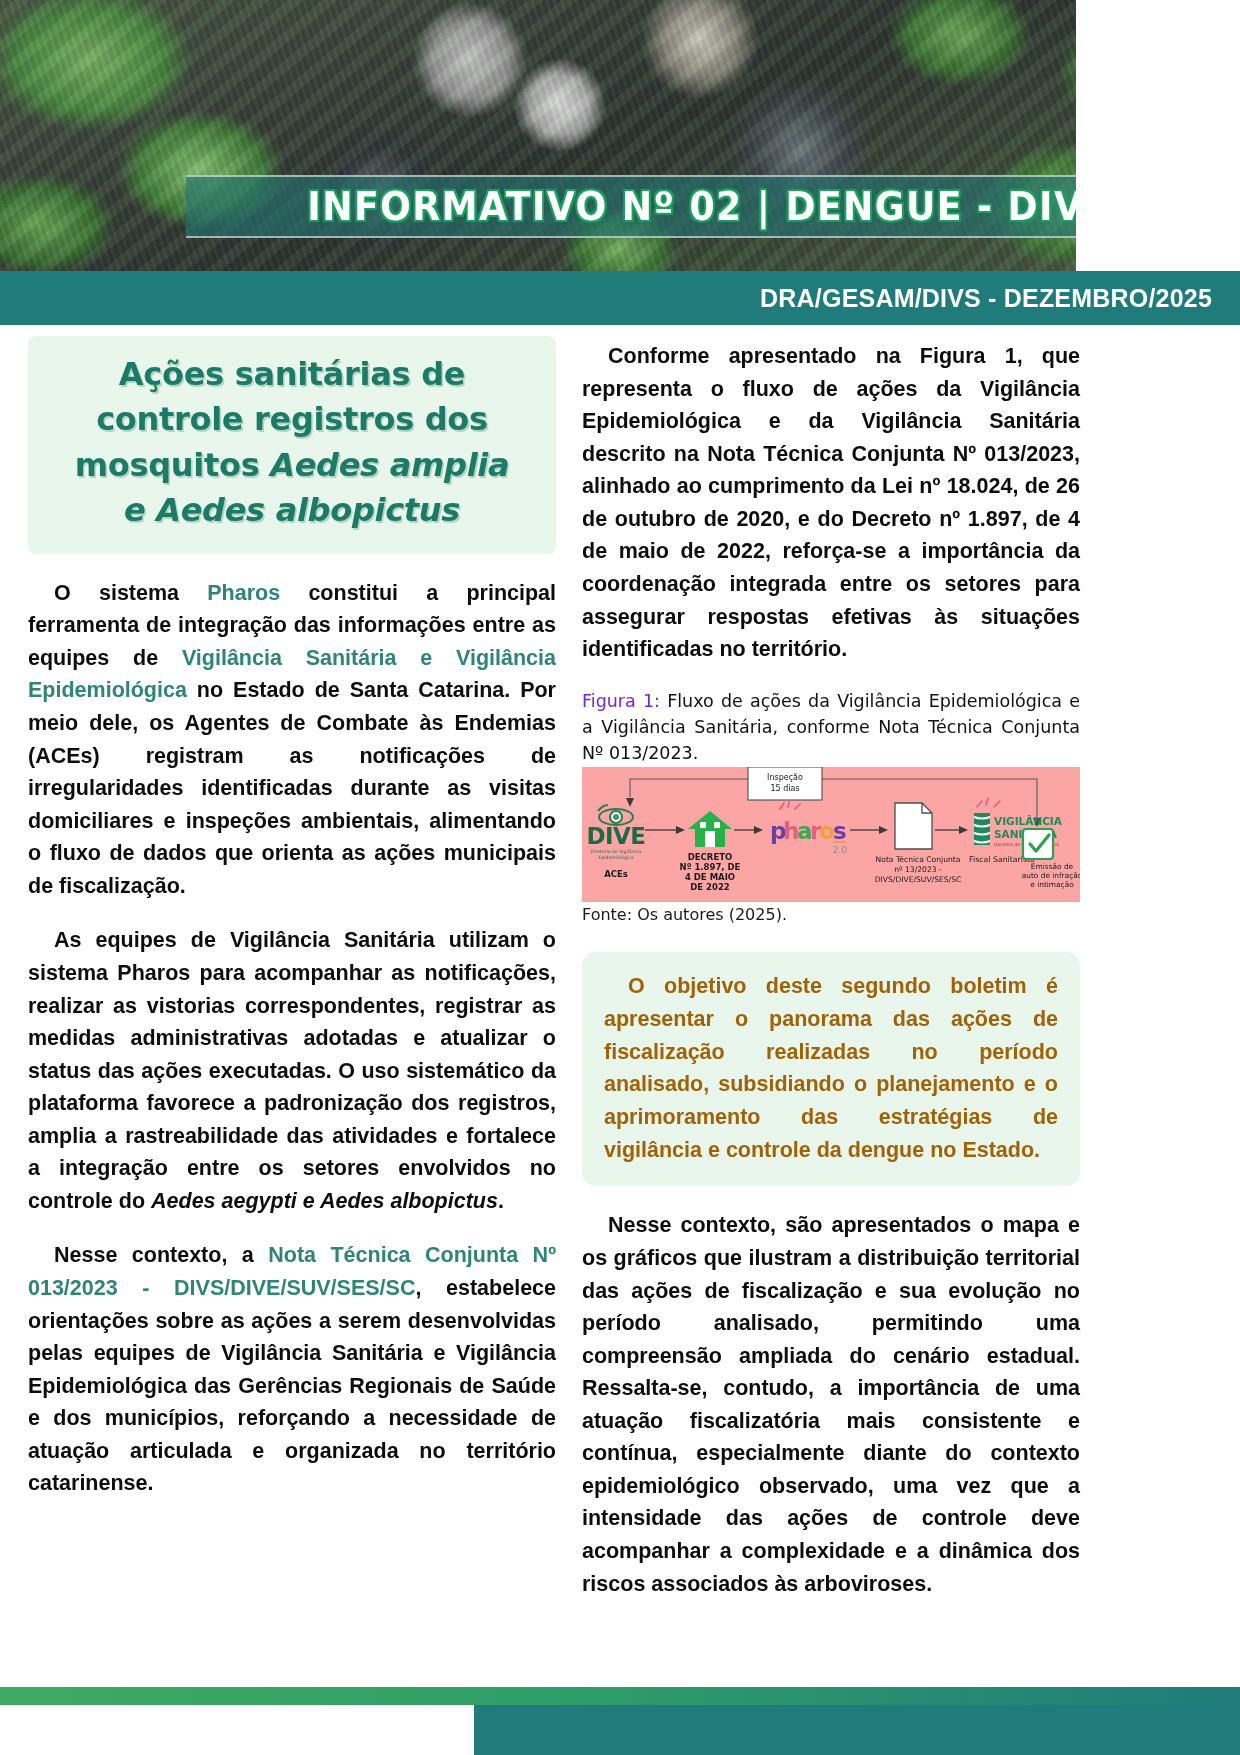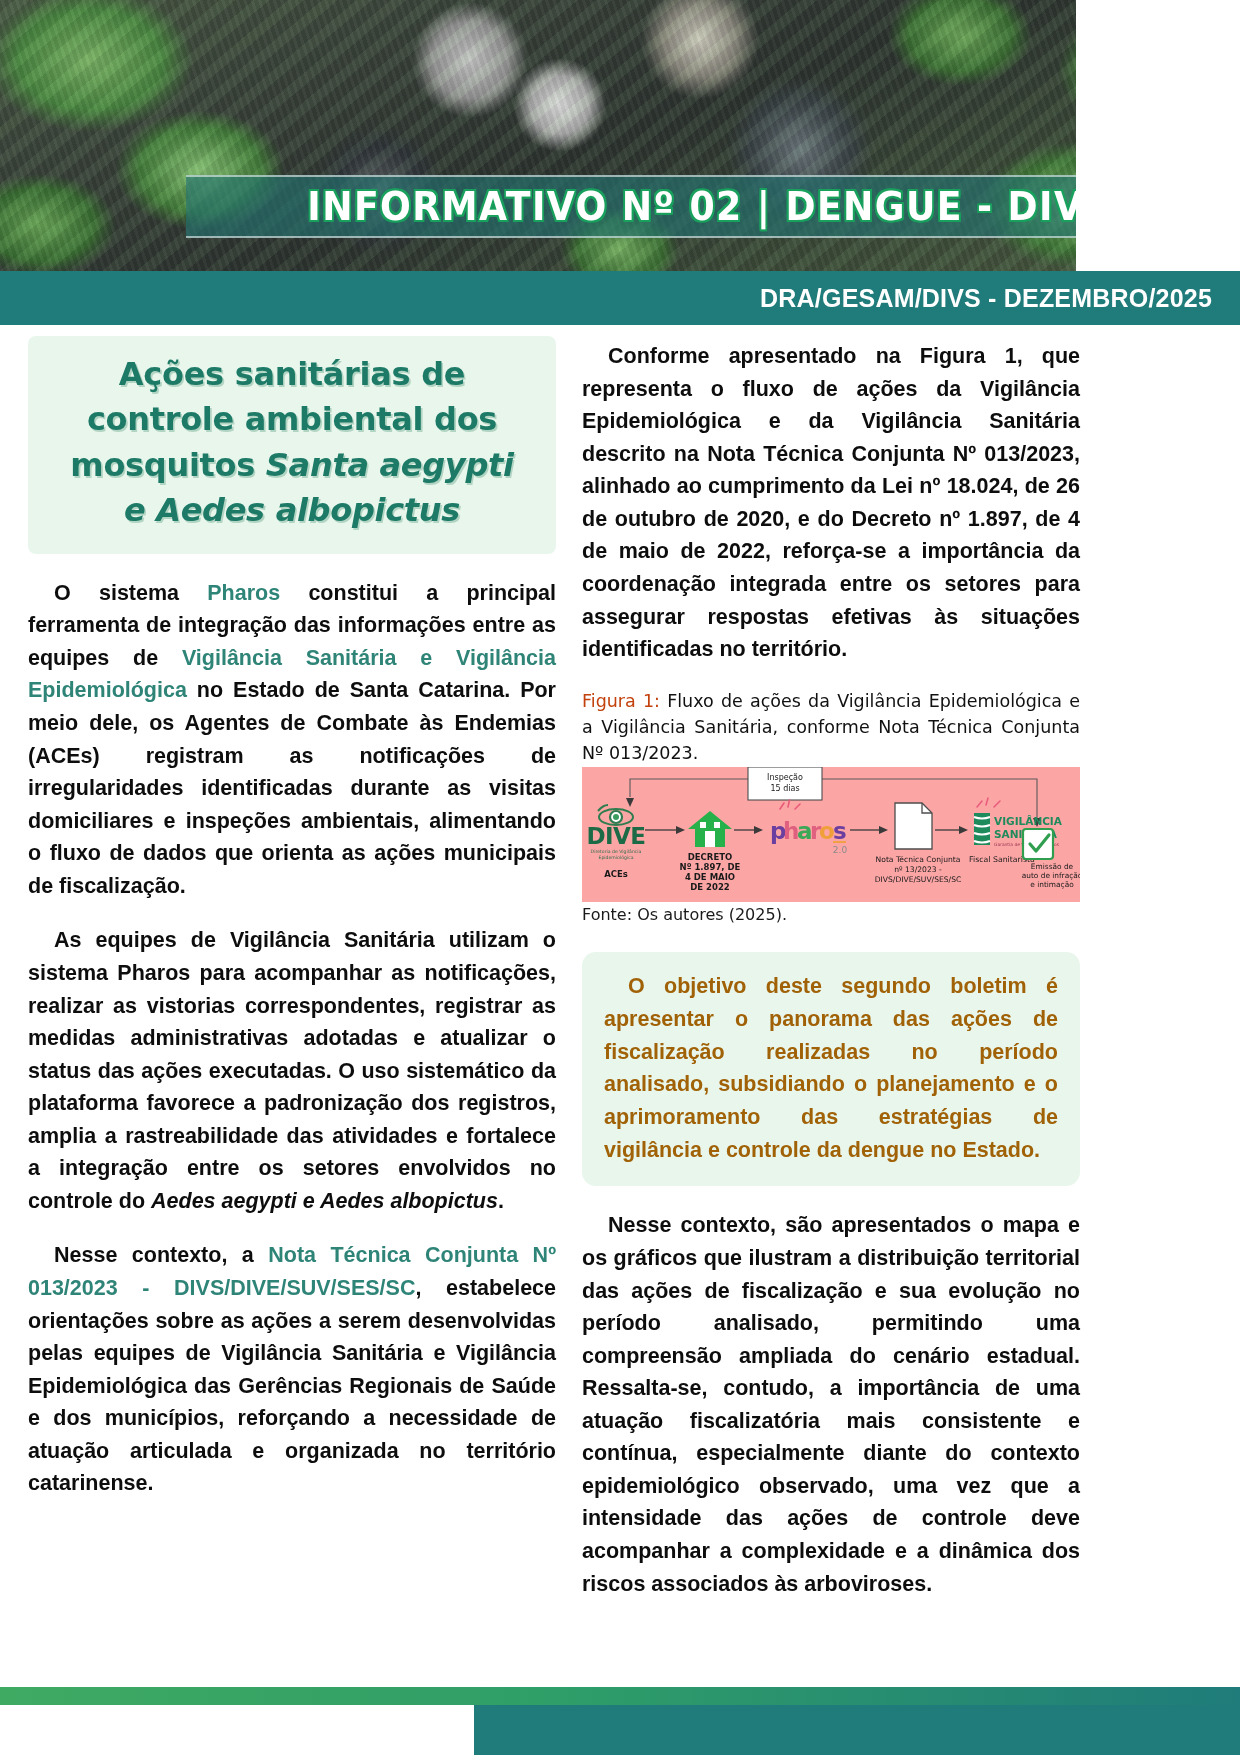--- a/index.html
+++ b/index.html
@@ -116,21 +116,21 @@
   
   p.figcap {
     font-family:"DejaVu Sans", sans-serif;
     font-size:17.5px;
     font-weight:400;
     line-height:1.5;
     color:#111111;
     text-align:justify;
     margin-top:22px;
   }
-  p.figcap .figlabel { color:#c2410c; font-weight:400; }
+  p.figcap .figlabel { color:#6d28d9; font-weight:400; }
 
   
   .diagram {
     position:relative;
     width:498px; height:135px;
     margin-top:1px;
     background:#fca5a5;
   }
   .src-note {
     font-family:"DejaVu Sans", sans-serif;
@@ -180,22 +180,22 @@
 
 <div class="date-bar">
   <span>DRA/GESAM/DIVS - DEZEMBRO/2025</span>
 </div>
 
 <div class="col-left">
 
   <div class="title-box">
     <h2>
       <span>Ações sanitárias de</span><br>
-      <span>controle ambiental dos</span><br>
-      <span>mosquitos </span><em>Santa aegypti</em><br>
+      <span>controle registros dos</span><br>
+      <span>mosquitos </span><em>Aedes amplia</em><br>
       <em>e Aedes albopictus</em>
     </h2>
   </div>
 
   <p class="body"><span>O sistema </span><span class="accent">Pharos</span><span> constitui a principal ferramenta de integração das informações entre as equipes de </span><span class="accent">Vigilância Sanitária e Vigilância Epidemiológica</span><span> no Estado de Santa Catarina. Por meio dele, os Agentes de Combate às Endemias (ACEs) registram as notificações de irregularidades identificadas durante as visitas domiciliares e inspeções ambientais, alimentando o fluxo de dados que orienta as ações municipais de fiscalização.</span></p>
 
   <p class="body tight"><span>As equipes de Vigilância Sanitária utilizam o sistema Pharos para acompanhar as notificações, realizar as vistorias correspondentes, registrar as medidas administrativas adotadas e atualizar o status das ações executadas. O uso sistemático da plataforma favorece a padronização dos registros, amplia a rastreabilidade das atividades e fortalece a integração entre os setores envolvidos no controle do </span><span class="ital">Aedes aegypti e Aedes albopictus</span><span>.</span></p>
 
   <p class="body tight"><span>Nesse contexto, a </span><span class="accent">Nota Técnica Conjunta Nº 013/2023 - DIVS/DIVE/SUV/SES/SC</span><span>, estabelece orientações sobre as ações a serem desenvolvidas pelas equipes de Vigilância Sanitária e Vigilância Epidemiológica das Gerências Regionais de Saúde e dos municípios, reforçando a necessidade de atuação articulada e organizada no território catarinense.</span></p>
 

